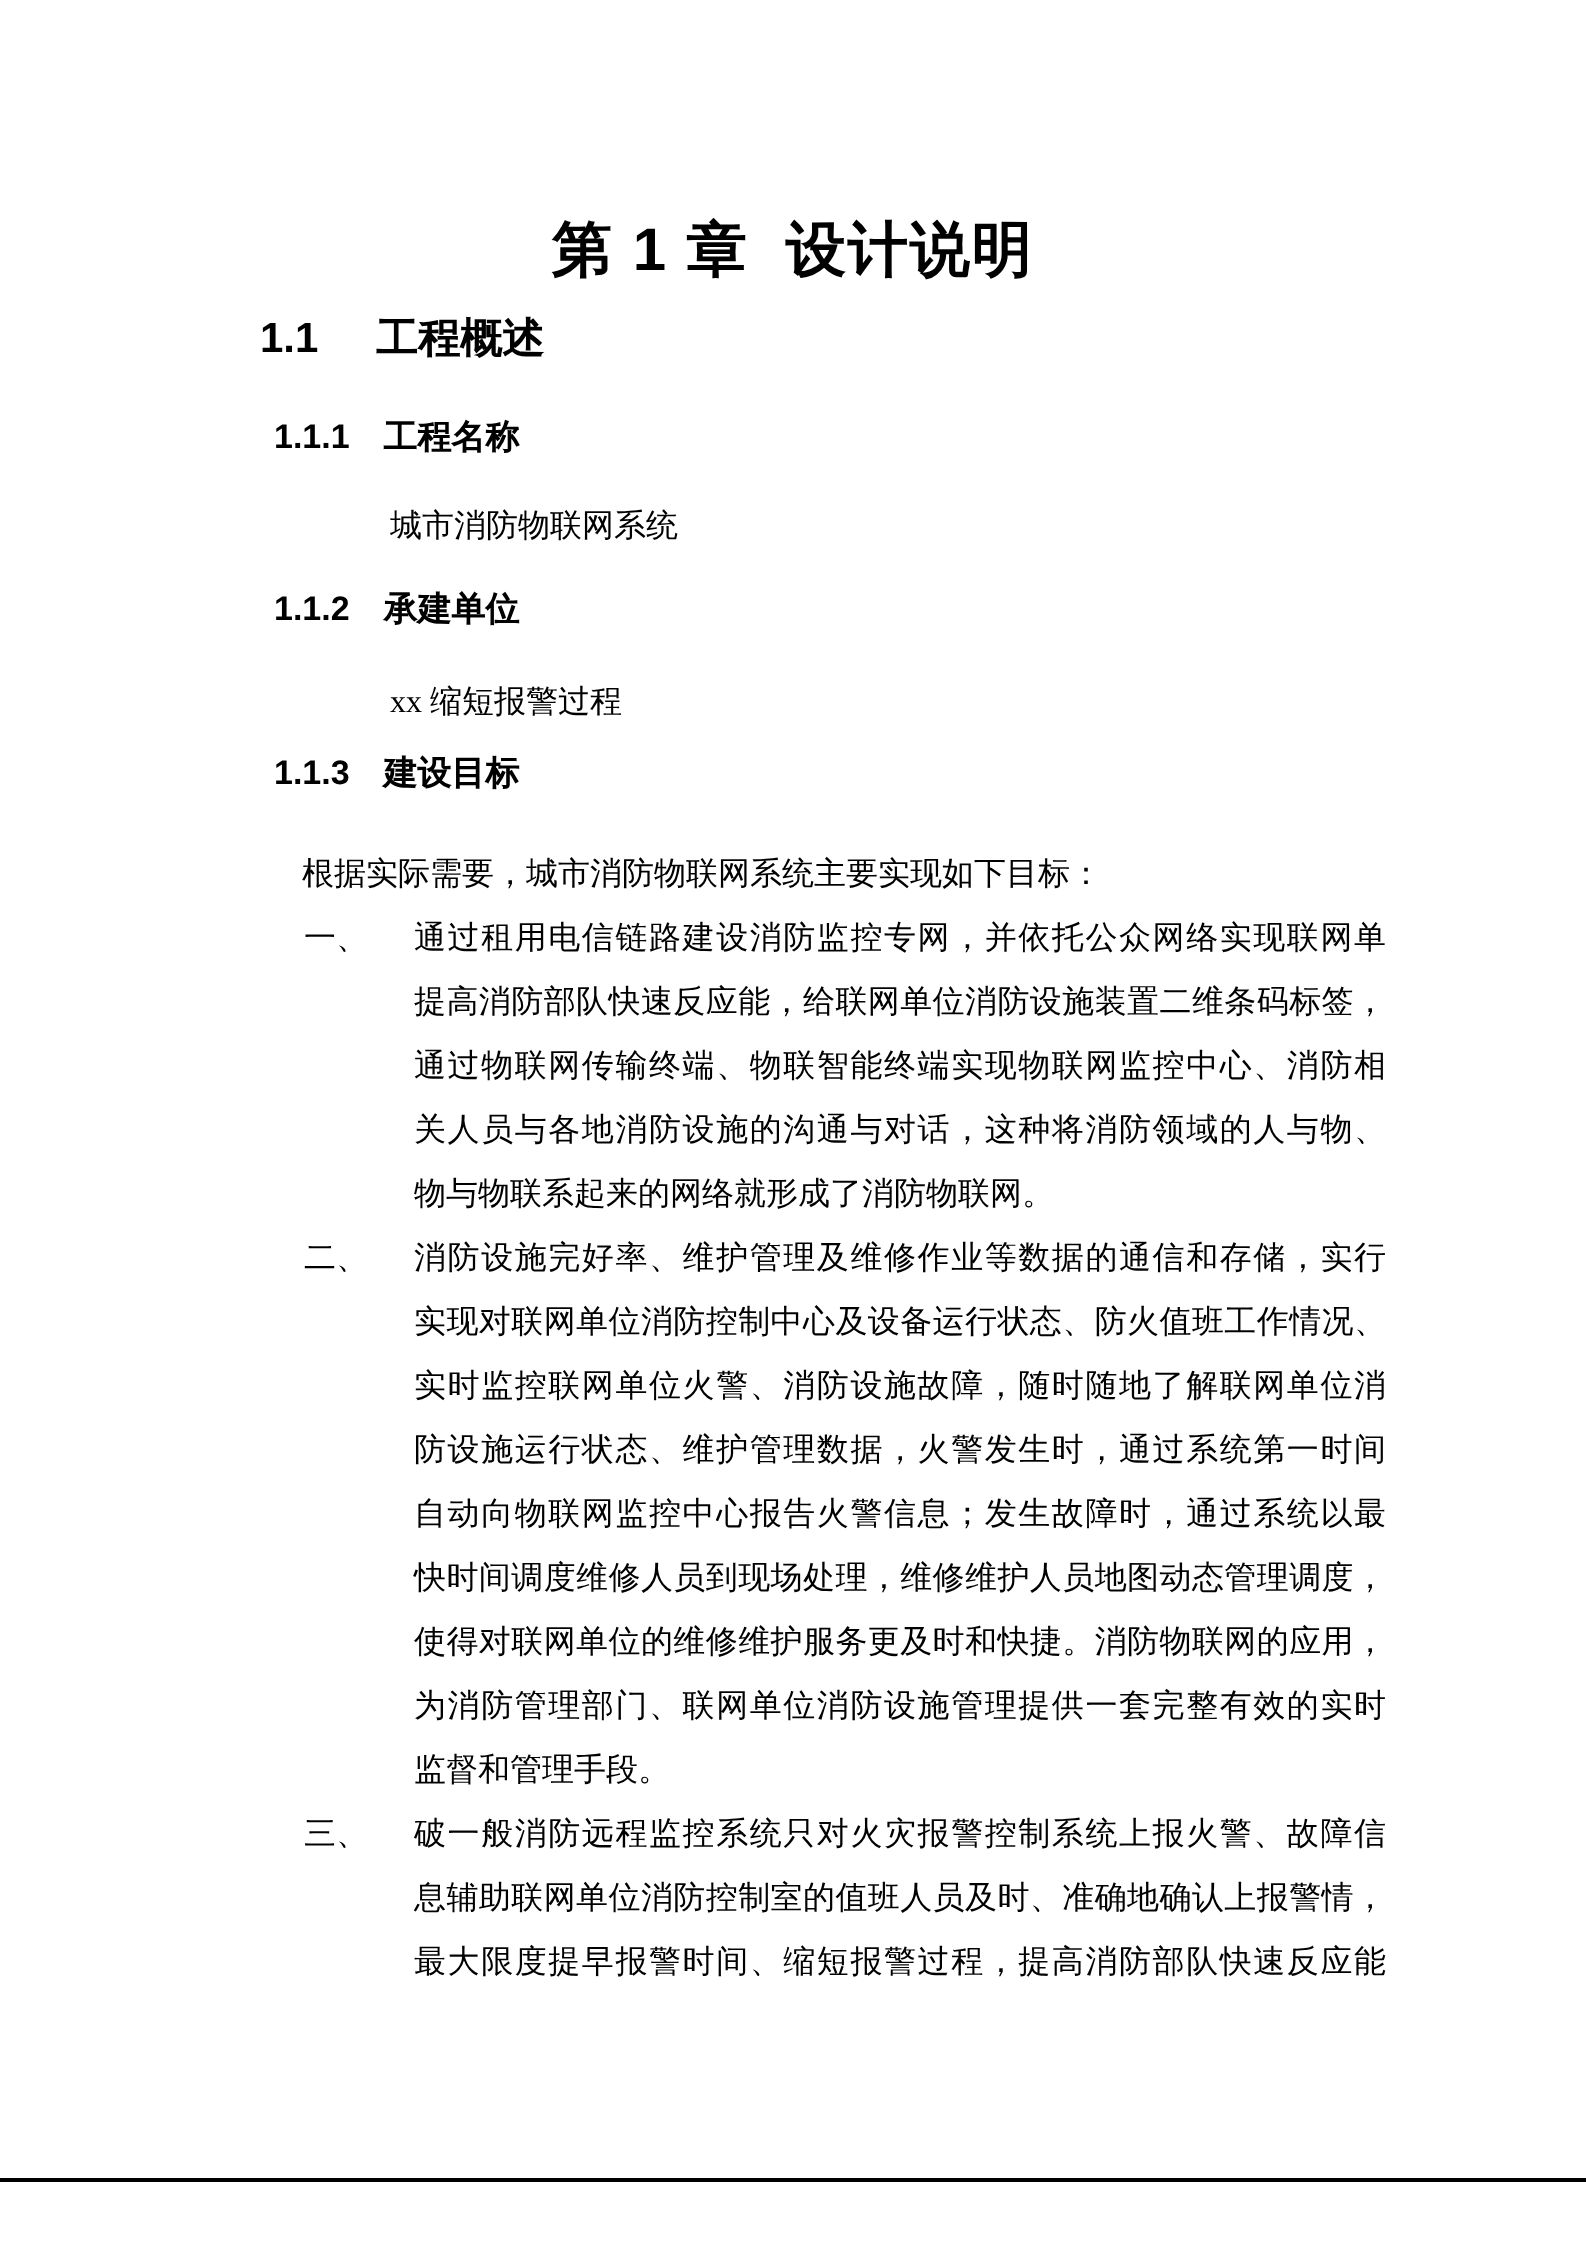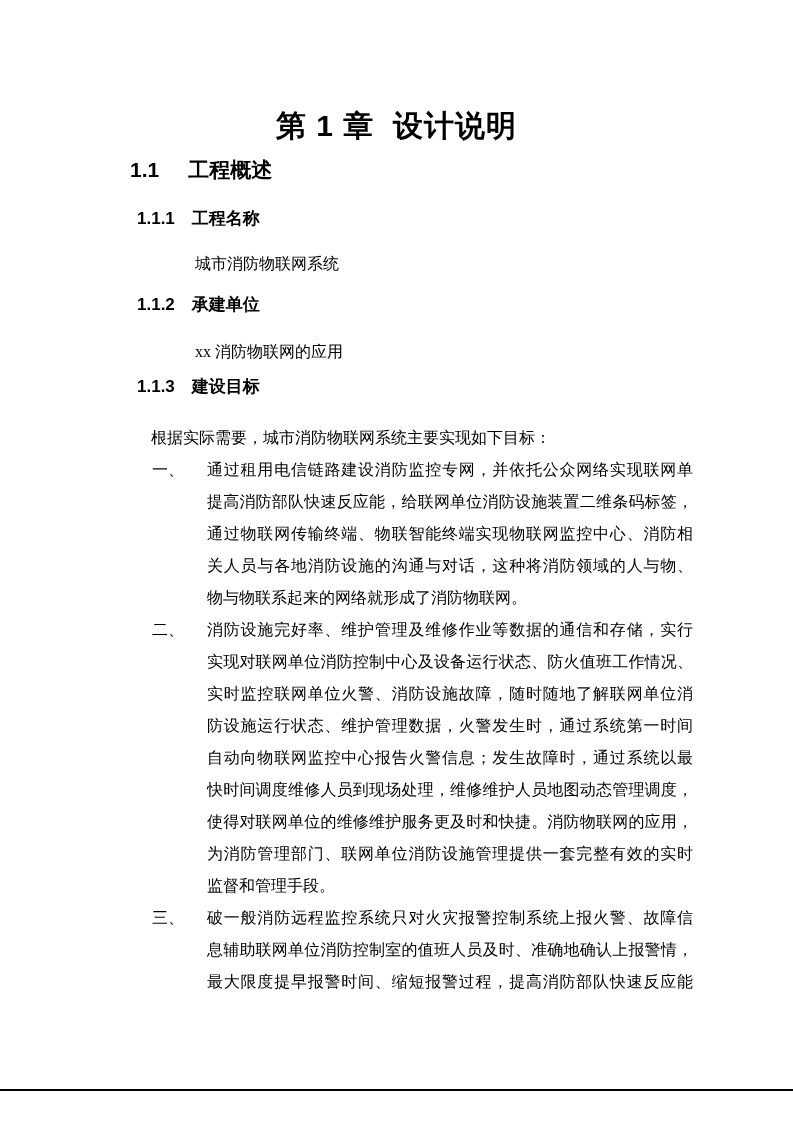--- a/index.html
+++ b/index.html
@@ -97,21 +97,21 @@
   <div class="h3 h3-1">
     <span class="num">1.1.1</span><span>工程名称</span>
   </div>
 
   <div class="bodyline body-1">城市消防物联网系统</div>
 
   <div class="h3 h3-2">
     <span class="num">1.1.2</span><span>承建单位</span>
   </div>
 
-  <div class="bodyline body-2">xx 消防物联网的应用</div>
+  <div class="bodyline body-2">xx 缩短报警过程</div>
 
   <div class="h3 h3-3">
     <span class="num">1.1.3</span><span>建设目标</span>
   </div>
 
   <div class="content">
     <div class="line intro">根据实际需要，城市消防物联网系统主要实现如下目标：</div>
     <div id="goals-list">
         <div class="goal-item">
           <span class="goal-marker">一、</span>

